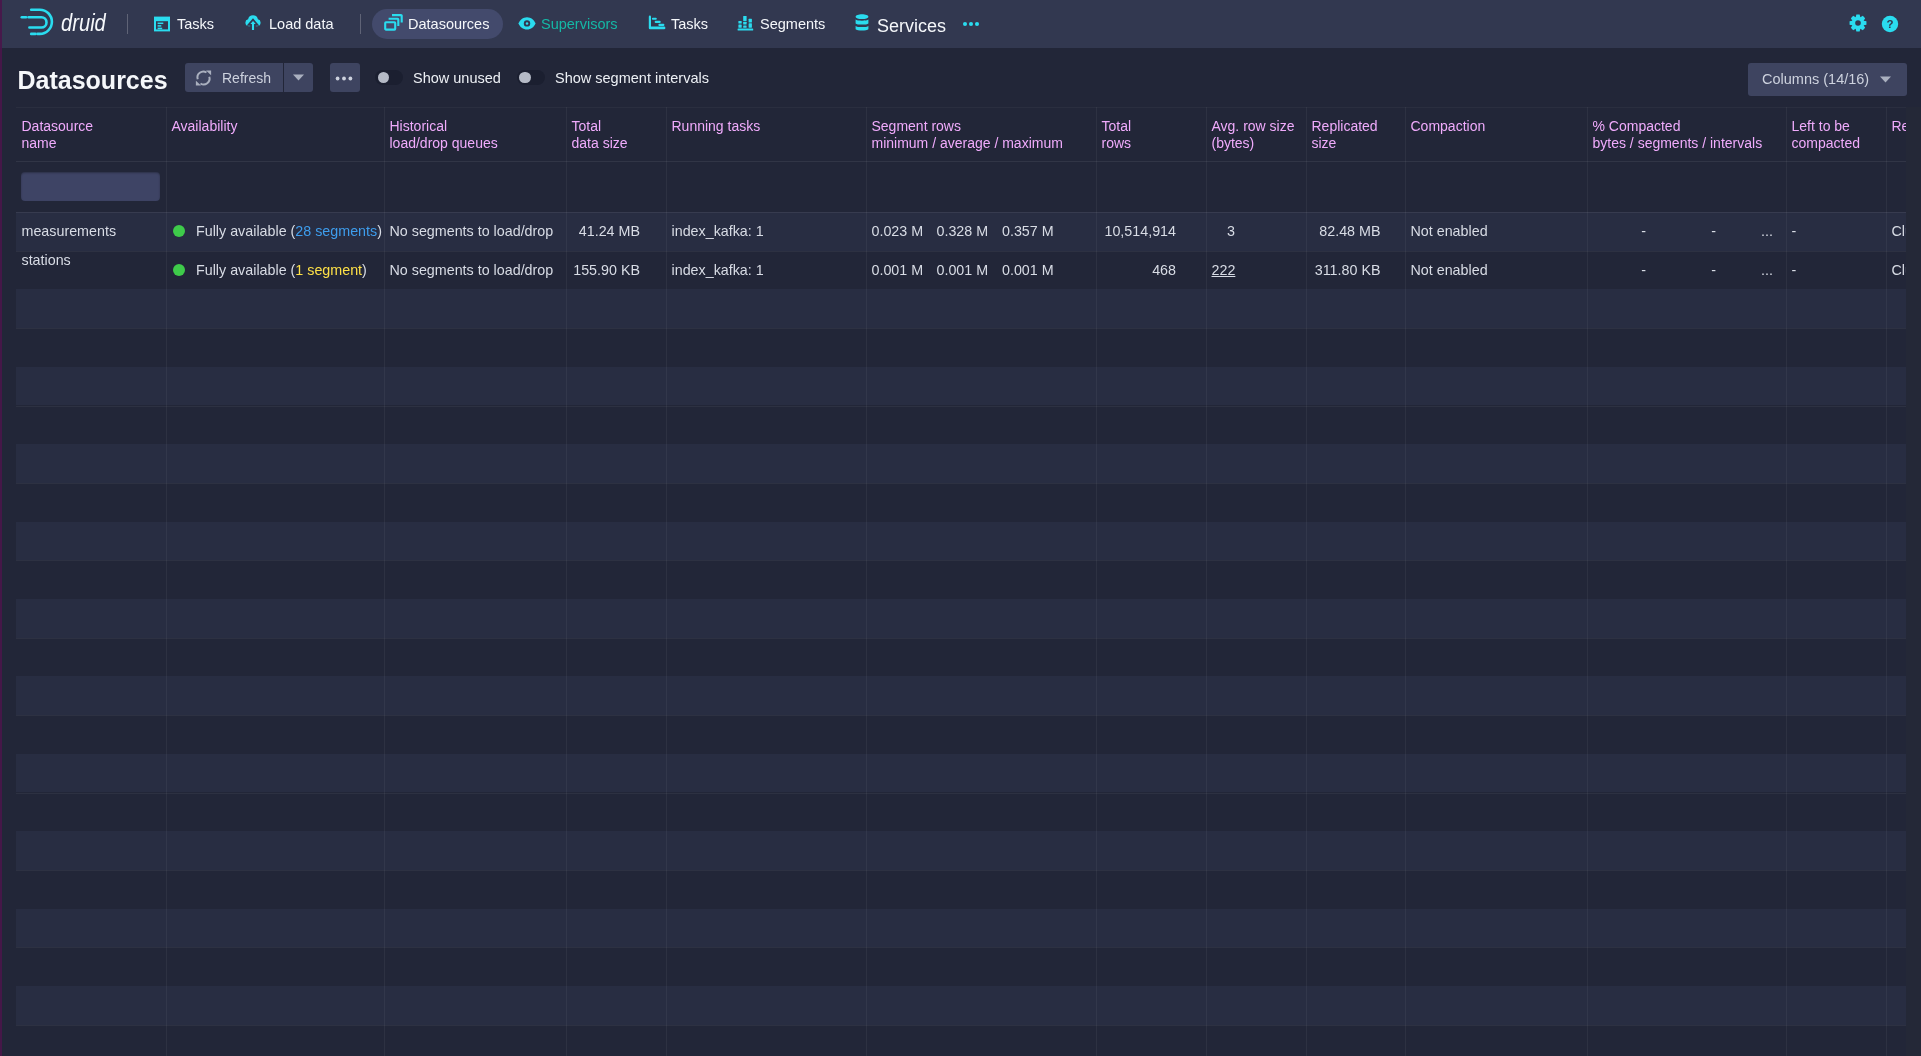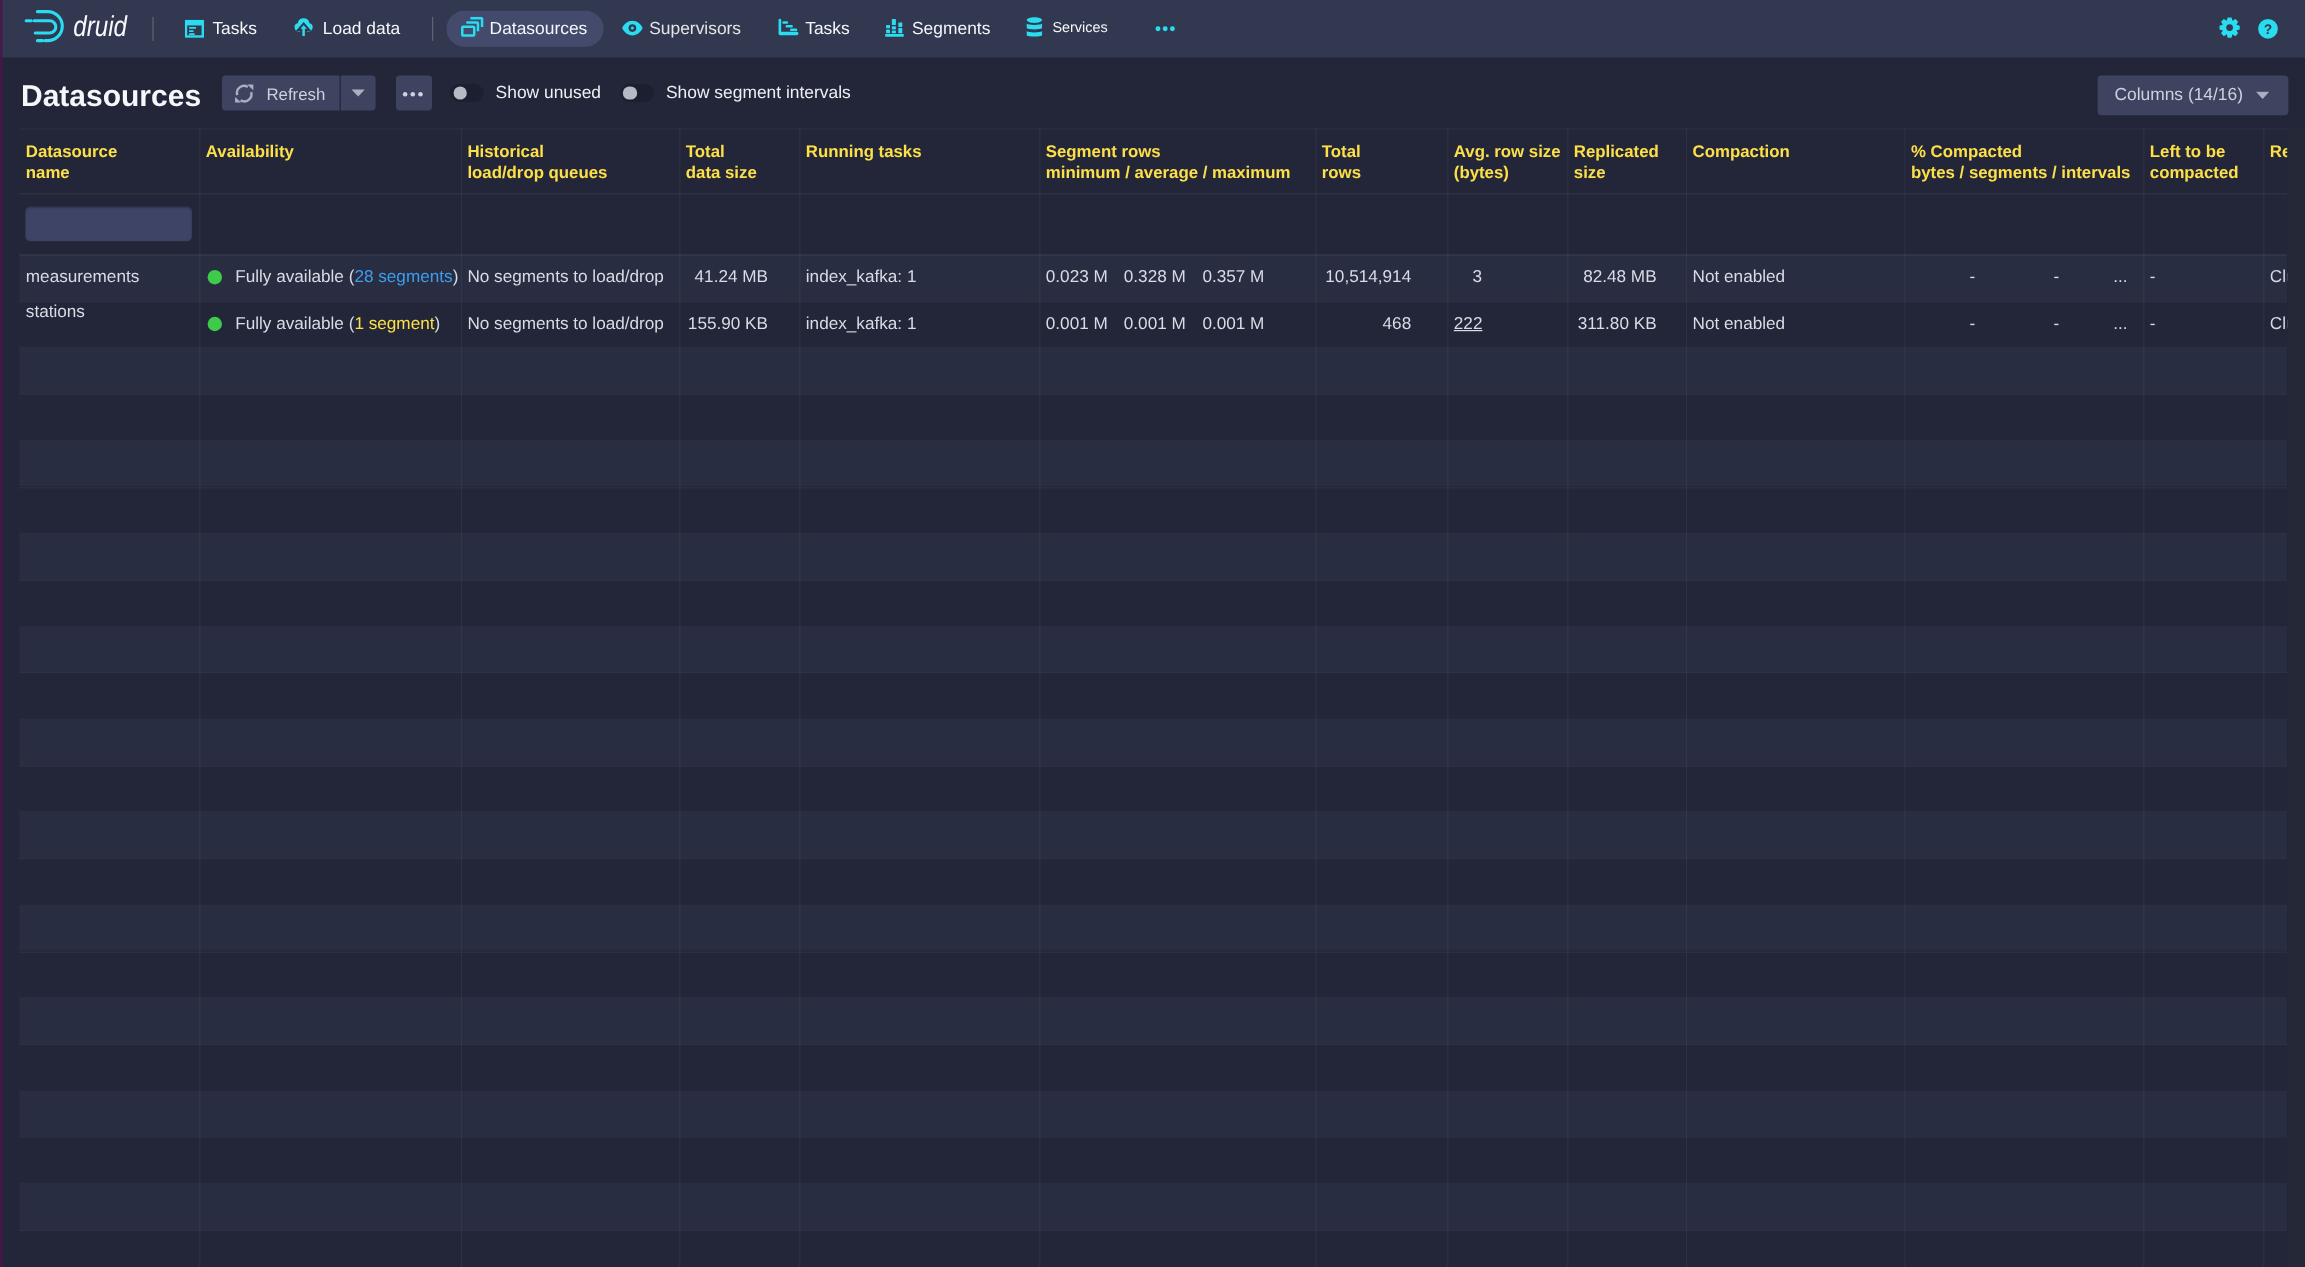--- a/index.html
+++ b/index.html
@@ -1,16 +1,16 @@
 <!DOCTYPE html>
 <html><head><meta charset="utf-8"><style>
 *{margin:0;padding:0;box-sizing:border-box;}
 html,body{width:1921px;height:1056px;overflow:hidden;background:#222638;font-family:"Liberation Sans",sans-serif;}
 .abs{position:absolute;}
-.hdr{position:absolute;font-size:14px;line-height:17.6px;color:#fde047;white-space:nowrap;font-weight:bold;}
+.hdr{position:absolute;font-size:14px;line-height:17.6px;color:#f0abfc;white-space:nowrap;}
 .cel{position:absolute;font-size:14.3px;color:#d8dce5;white-space:nowrap;}
 .ra{text-align:right;}
 </style></head><body>
 <div class="abs" style="left:0;top:0;width:1921px;height:1056px;overflow:hidden;">
 <div class="abs" style="left:0;top:0;width:1921px;height:48px;background:#323850;">
 <svg class="abs" style="left:19px;top:7px;" width="42" height="34" viewBox="0 0 42 34">
 <g fill="none" stroke="#2adcef" stroke-width="2.6" stroke-linecap="round">
 <path d="M12.2 2.7 H20.8 A12.1 12.1 0 0 1 20.8 26.9 H18.5"></path>
 <path d="M12.2 26.9 H16.4"></path>
 <path d="M9.5 10.3 H22.4 A5.1 5.1 0 0 1 22.4 20.5 H10.4"></path>
@@ -42,21 +42,21 @@
 <path d="M4.6 4.7 H13.6 a0.7 0.7 0 0 1 0.7 0.7 V12.1"></path>
 <rect x="1.2" y="8.3" width="10" height="7.3" rx="0.8"></rect>
 </g>
       </svg>
 <div class="abs" style="left:408px;top:16px;color:#f5f7fa;font-size:14.5px;">Datasources</div>
 <svg class="abs" style="left:518px;top:16.5px" width="18" height="13" viewBox="0 0 18 13">
 <path d="M9 0.3 C13 0.3 16.2 3.1 17.5 6.4 C16.2 9.7 13 12.5 9 12.5 C5 12.5 1.8 9.7 0.5 6.4 C1.8 3.1 5 0.3 9 0.3 z" fill="#2adcef"></path>
 <circle cx="9" cy="6.4" r="3.2" fill="#323850"></circle>
 <circle cx="9" cy="6.4" r="1.25" fill="#2adcef"></circle>
 </svg>
-<div class="abs" style="left:541px;top:16px;color:#e5e5e5;font-size:14.5px;">Supervisors</div>
+<div class="abs" style="left:541px;top:16px;color:#14b8a6;font-size:14.5px;">Supervisors</div>
 <svg class="abs" style="left:647.5px;top:15px" width="18" height="16" viewBox="0 0 18 16">
 <g fill="#2adcef">
 <path d="M0.8 1.7 a1.1 1.1 0 0 1 2.2 0 V11.5 H16 a1.1 1.1 0 0 1 0 2.8 H2 a1.2 1.2 0 0 1 -1.2 -1.2 z"></path>
 <rect x="3.9" y="2.7" width="4.9" height="2.1" rx="1"></rect>
 <rect x="6.7" y="5.8" width="6" height="2.1" rx="1"></rect>
 <rect x="10.4" y="8.8" width="6" height="2.1" rx="1"></rect>
 </g>
       </svg>
 <div class="abs" style="left:671px;top:16px;color:#f5f7fa;font-size:14.5px;">Tasks</div>
 <svg class="abs" style="left:736.5px;top:14.5px" width="17" height="16" viewBox="0 0 17 16">
@@ -72,21 +72,21 @@
 </g>
       </svg>
 <div class="abs" style="left:760px;top:16px;color:#f5f7fa;font-size:14.5px;">Segments</div>
 <svg class="abs" style="left:855px;top:14px" width="14" height="18" viewBox="0 0 14 18">
 <g fill="#2adcef">
 <path d="M0.6 2.7 C0.6 1.4 3.5 0.3 7 0.3 C10.5 0.3 13.4 1.4 13.4 2.7 C13.4 4 10.5 5.1 7 5.1 C3.5 5.1 0.6 4 0.6 2.7 z"></path>
 <path d="M0.6 5.6 C2 7.2 12 7.2 13.4 5.6 L13.4 9.4 C12 11 2 11 0.6 9.4 z"></path>
 <path d="M0.6 11.9 C2 13.5 12 13.5 13.4 11.9 L13.4 15.3 C12 16.9 2 16.9 0.6 15.3 z"></path>
 </g>
       </svg>
-<div class="abs" style="left:877px;top:16px;color:#f5f7fa;font-size:12px;">Services</div>
+<div class="abs" style="left:877px;top:16px;color:#f5f7fa;font-size:18px;">Services</div>
 <svg class="abs" style="left:962px;top:19px" width="18" height="10" viewBox="0 0 18 10">
 <g fill="#2adcef">
           <circle cx="3" cy="5" r="2.05"></circle>
           <circle cx="9" cy="5" r="2.05"></circle>
           <circle cx="15" cy="5" r="2.05"></circle>
         </g>
 </svg>
 <svg class="abs" style="left:1849px;top:14px" width="18" height="18" viewBox="0 0 18 18">
 <polygon points="7.36,0.56 10.64,0.56 11.33,3.36 11.33,3.36 13.81,1.87 16.13,4.19 14.64,6.67 14.64,6.67 17.44,7.36 17.44,10.64 14.64,11.33 14.64,11.33 16.13,13.81 13.81,16.13 11.33,14.64 11.33,14.64 10.64,17.44 7.36,17.44 6.67,14.64 6.67,14.64 4.19,16.13 1.87,13.81 3.36,11.33 3.36,11.33 0.56,10.64 0.56,7.36 3.36,6.67 3.36,6.67 1.87,4.19 4.19,1.87 6.67,3.36 6.67,3.36" fill="#2adcef"></polygon>
 <circle cx="9" cy="9" r="2.8" fill="#323850"></circle>

